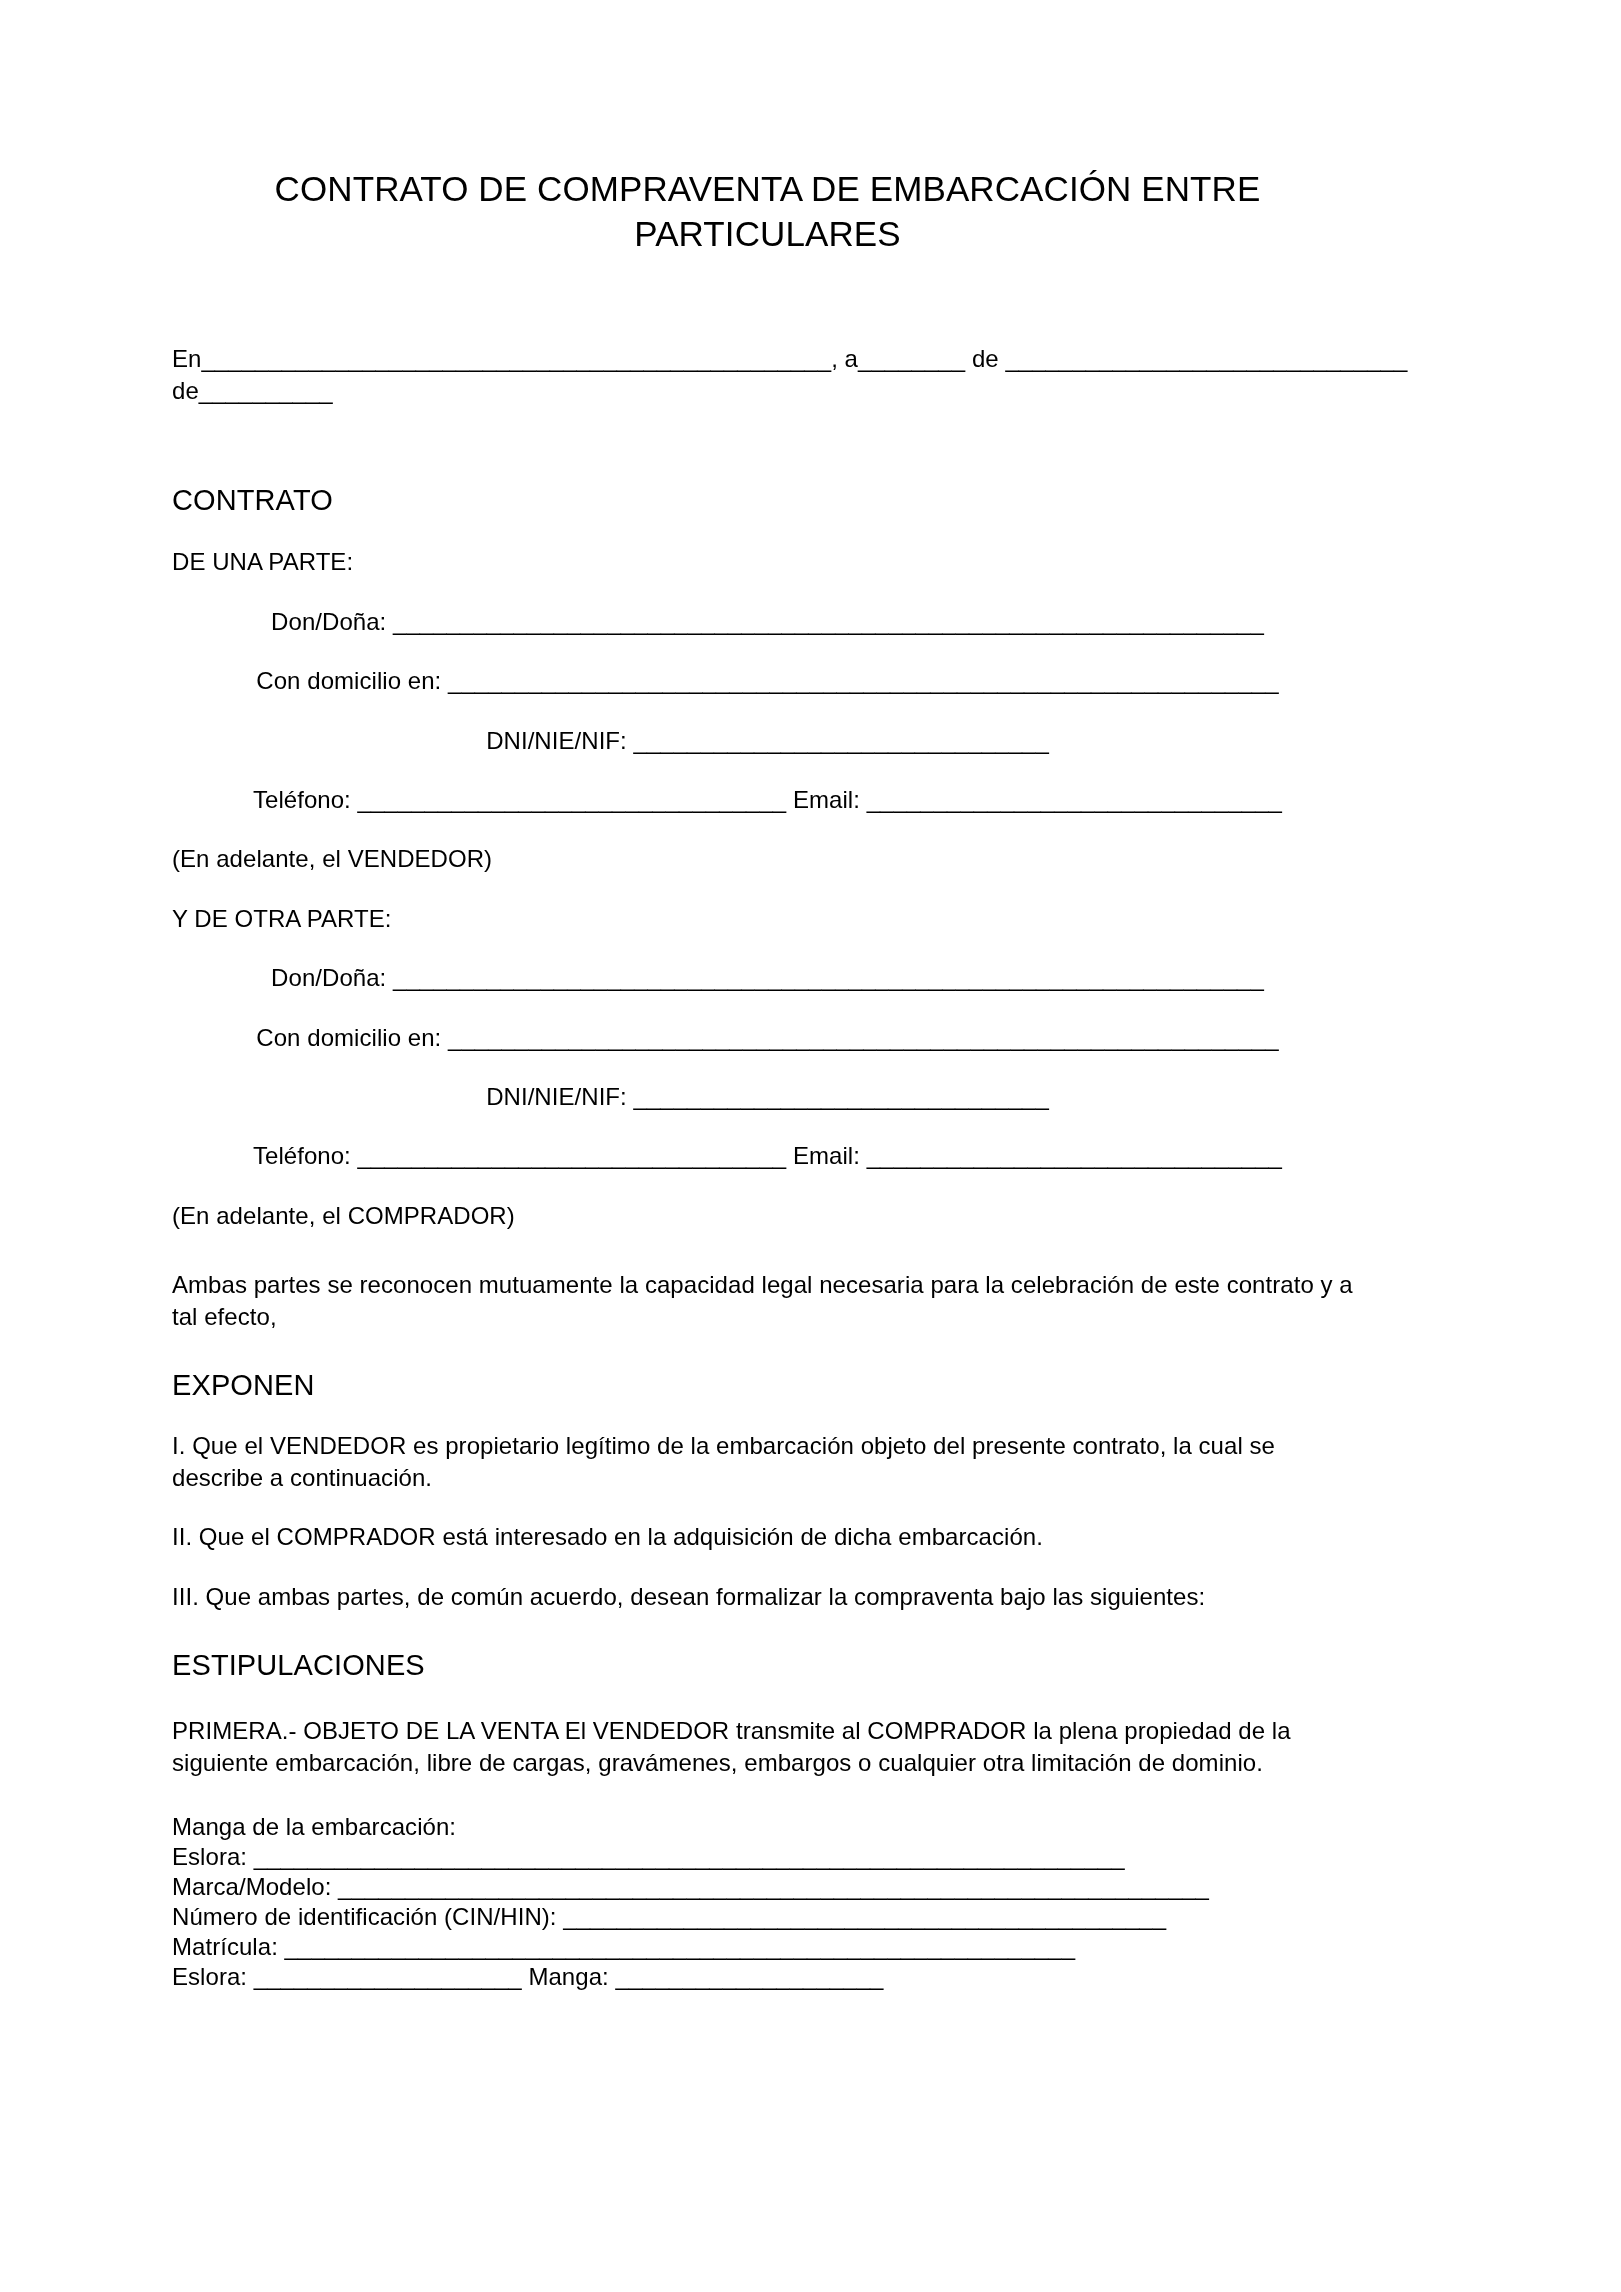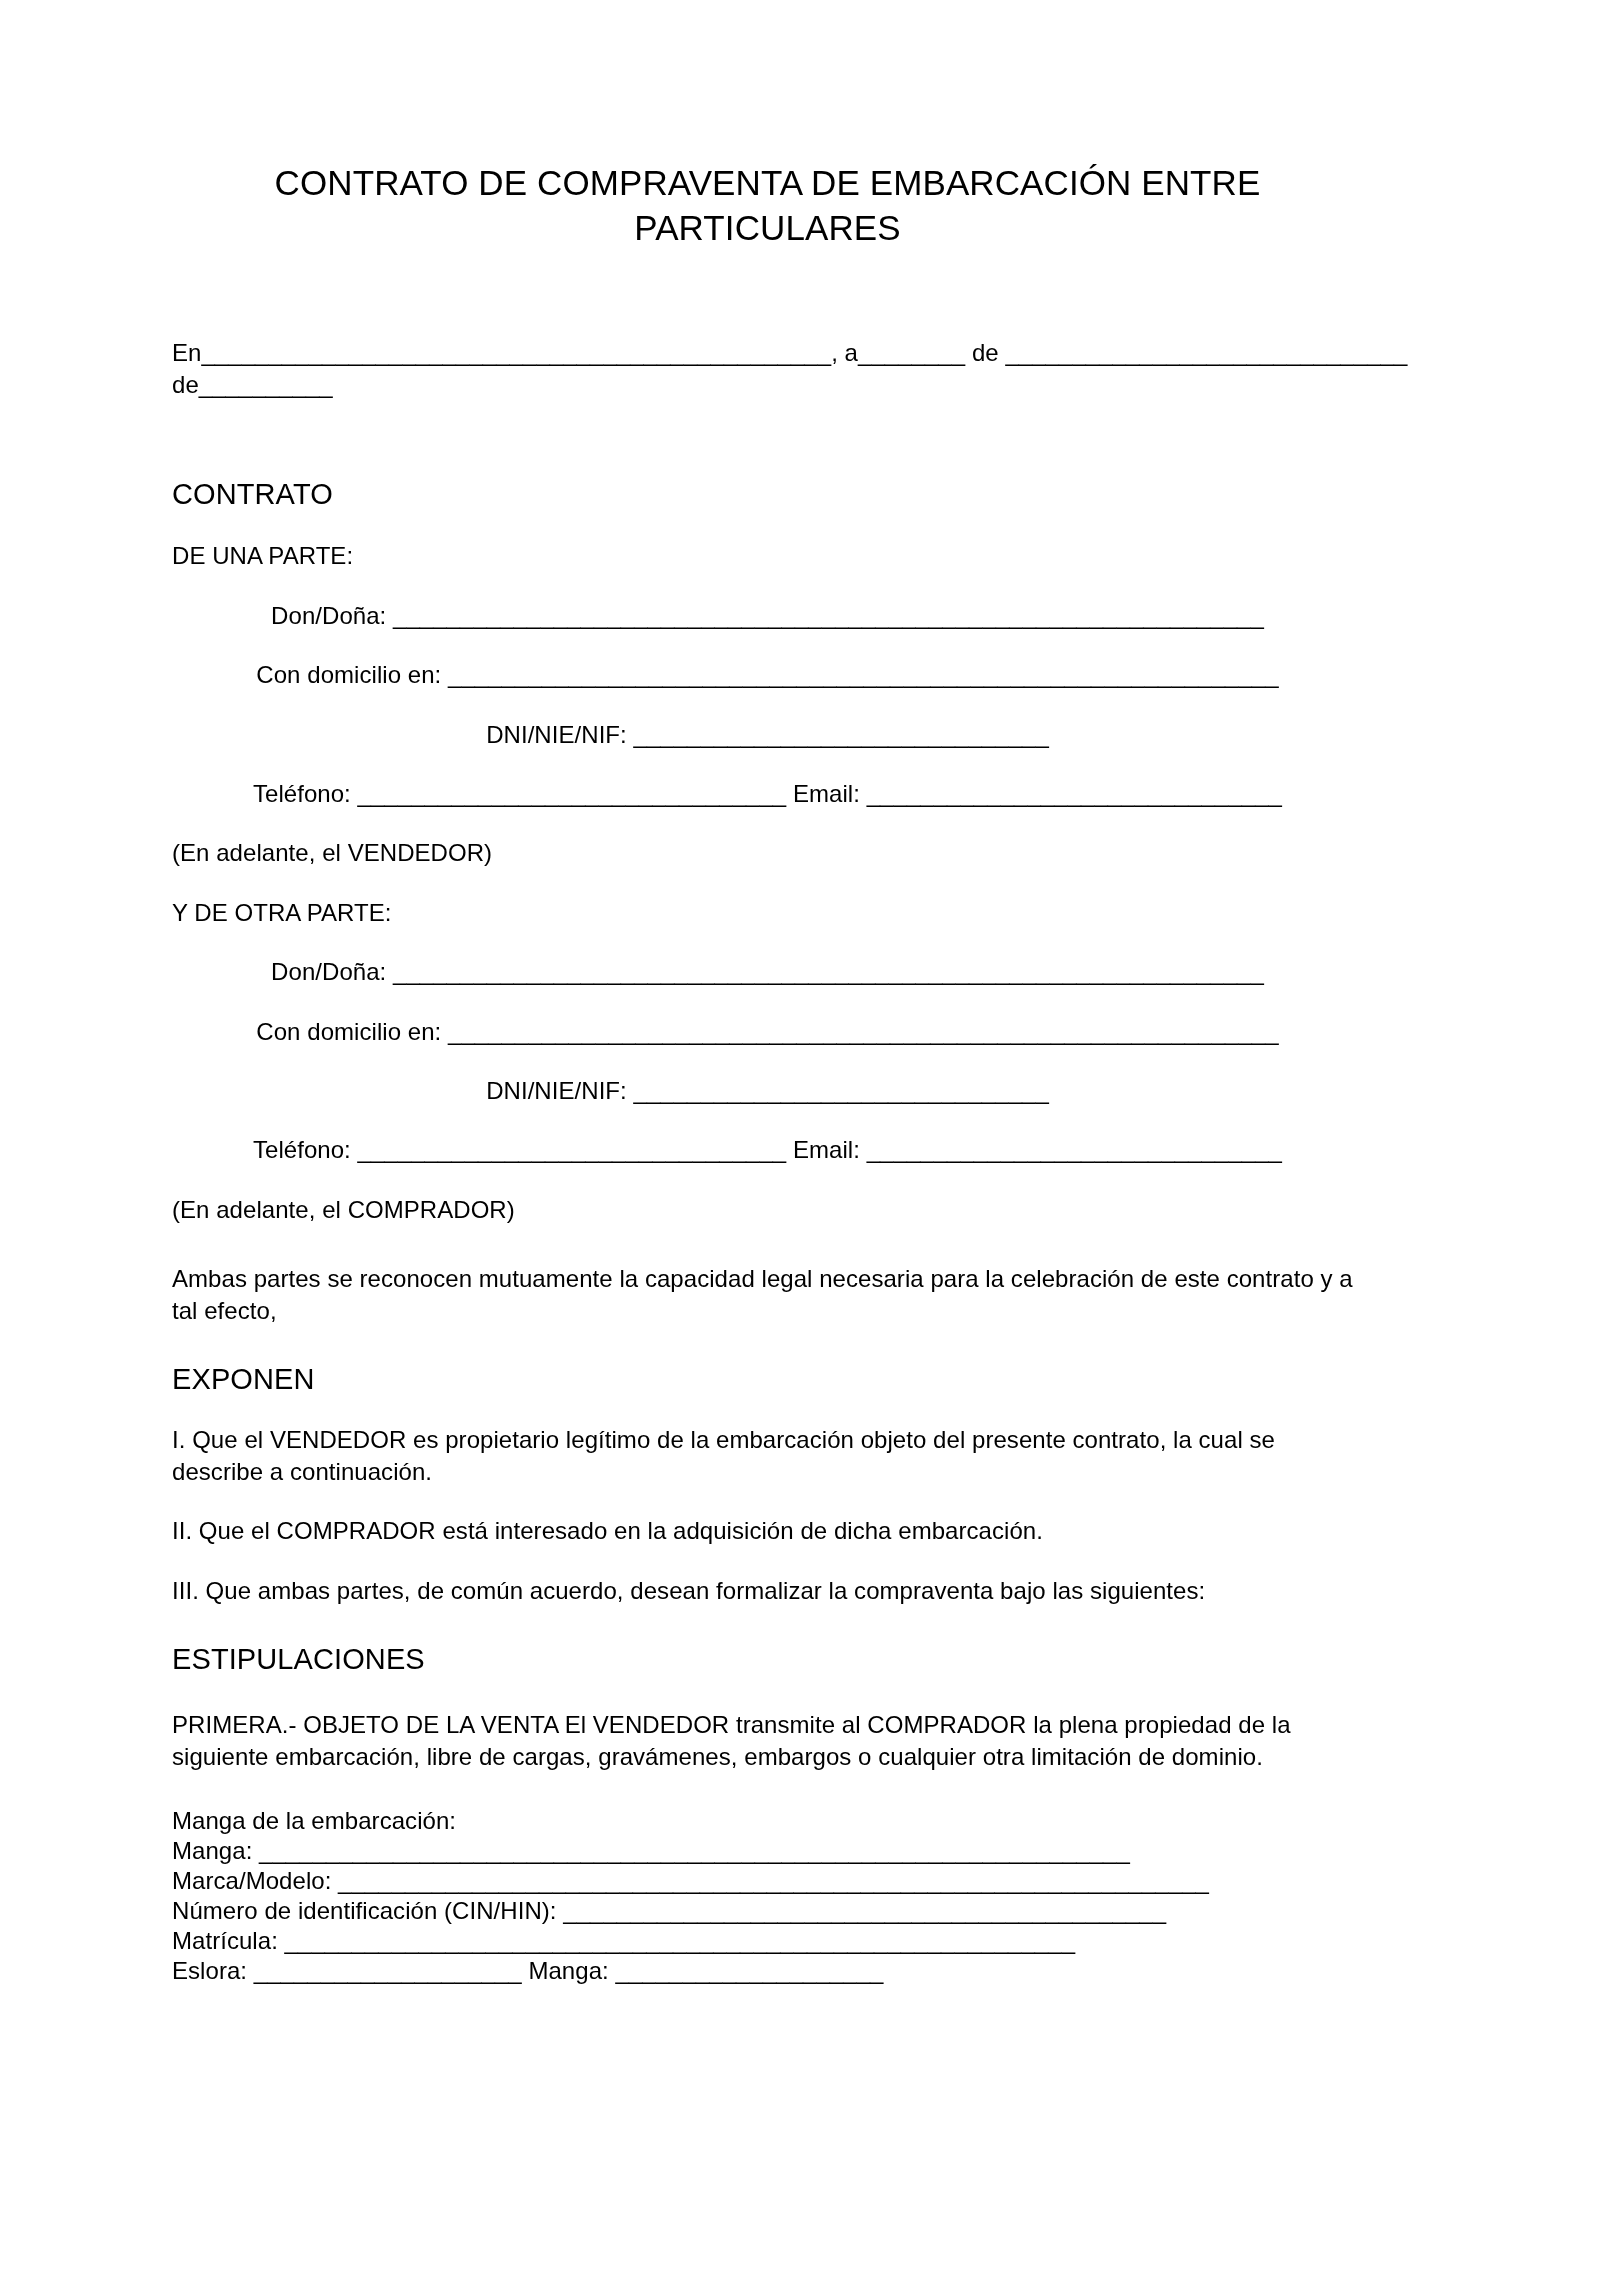--- a/index.html
+++ b/index.html
@@ -21,21 +21,21 @@
     height: 2293px;
     margin: 0 auto;
     background: #ffffff;
     box-sizing: border-box;
     overflow: hidden;
   }
 
   .content {
     position: absolute;
     left: 172px;
-    top: 4px;
+    top: 10px;
     width: 1191px;
   }
 
   
   .doc-title {
     margin: 0;
     padding-top: 157px;
     font-size: 35px;
     font-weight: 400;
     line-height: 1.28;
@@ -136,21 +136,21 @@
 
     <div class="body-para sp-item">III. Que ambas partes, de común acuerdo, desean formalizar la compraventa bajo las siguientes:</div>
 
     <div class="section-heading sp-heading-3">ESTIPULACIONES</div>
 
     <div class="body-para sp-clause">PRIMERA.- OBJETO DE LA VENTA El VENDEDOR transmite al COMPRADOR la plena propiedad de la siguiente embarcación, libre de cargas, gravámenes, embargos o cualquier otra limitación de dominio.</div>
 
     <div class="vessel-block sp-datos">
       <div class="body-line">Manga de la embarcación:</div>
 
-      <div class="body-line fill">Manga: _________________________________________________________________</div>
+      <div class="body-line fill">Eslora: _________________________________________________________________</div>
 
       <div class="body-line fill">Marca/Modelo: _________________________________________________________________</div>
 
       <div class="body-line fill">Número de identificación (CIN/HIN): _____________________________________________</div>
 
       <div class="body-line fill">Matrícula: ___________________________________________________________</div>
 
       <div class="body-line fill">Eslora: ____________________ Manga: ____________________</div>
     </div>
 

